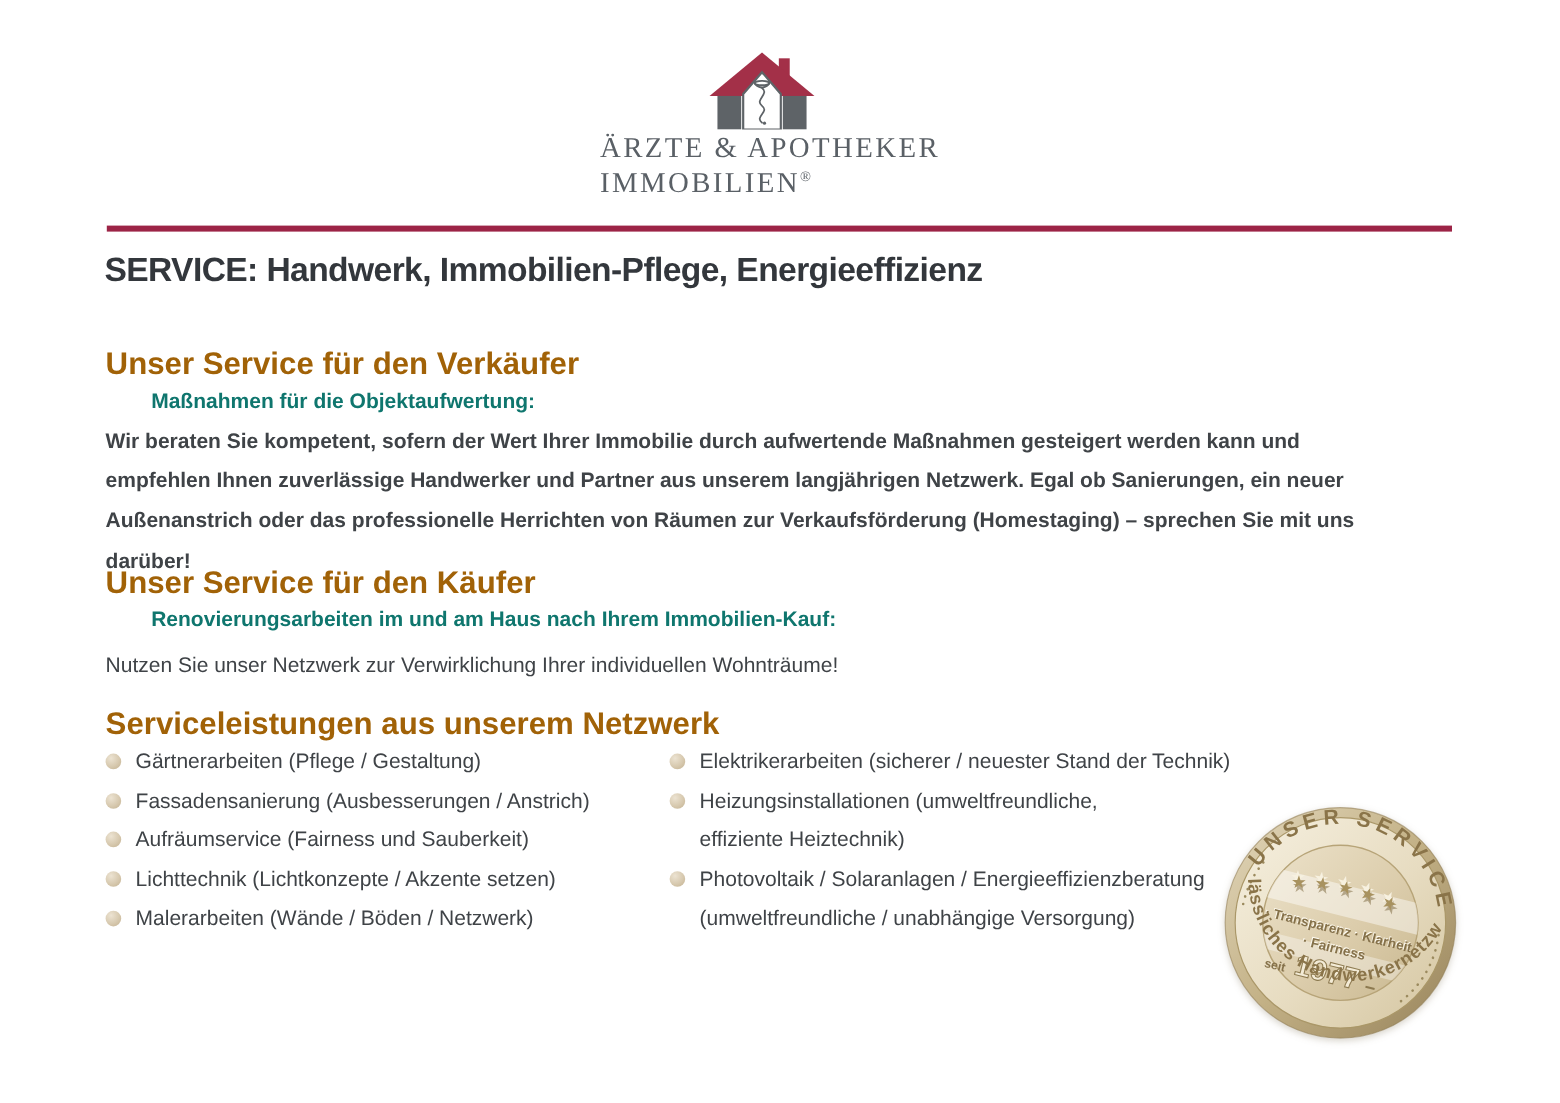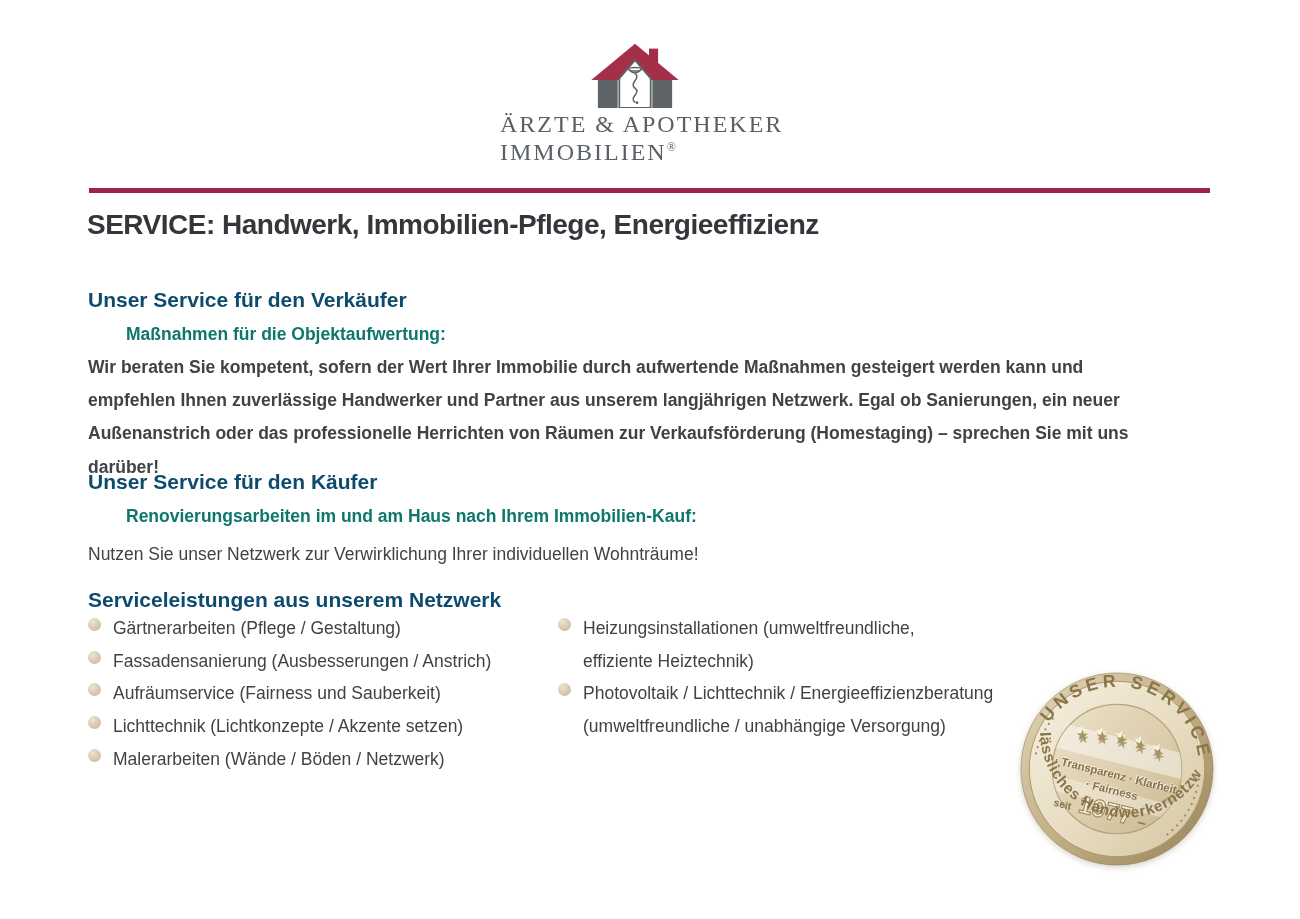--- a/index.html
+++ b/index.html
@@ -28,41 +28,41 @@
   
   .divider{left:89px;top:188px;width:1121px;height:5px;background:#9c2446;}
   .page-title{
     left:87px;top:209px;width:1130px;
     font-size:28px;font-weight:700;letter-spacing:-0.5px;
     color:#33373c;white-space:nowrap;
   }
 
   
   .sec-heading{
-    font-size:21px;font-weight:700;color:#0c4a6e;white-space:nowrap;
+    font-size:26px;font-weight:700;color:#a16207;white-space:nowrap;
   }
   .sec-sub{
     font-size:17.5px;font-weight:700;color:#0f766e;white-space:nowrap;margin-left:38px;
   }
   .sec-body{
     font-size:17.5px;color:#3f4347;line-height:33.2px;width:1078px;
   }
   .h-seller{left:88px;top:288px;}
   .s-seller{left:88px;top:324px;}
   .b-seller{left:88px;top:351px;font-weight:bold;}
   .h-buyer{left:88px;top:470px;}
   .s-buyer{left:88px;top:506px;}
   .b-buyer{left:88px;top:538px;}
   .h-network{left:88px;top:588px;}
 
   
   .list{top:618px;}
   .list-left{left:88px;width:462px;}
   .list-right{left:558px;width:470px;}
-  .li{display:flex;height:32.7px;}
+  .li{display:flex;align-items:center;height:32.7px;}
   .dot{
     width:13px;height:13px;border-radius:50%;flex:0 0 13px;
     background:radial-gradient(circle at 35% 30%, #ece3d2 0%, #d7c9af 55%, #c2b08f 100%);
     margin-right:12px;
   }
   .dot.hidden{visibility:hidden;}
   .li-text{font-size:17.5px;color:#3f4347;white-space:nowrap;}
 
   
   .seal{left:1019px;top:671px;width:196px;height:196px;}
@@ -122,29 +122,33 @@
     </div>
   <div class="li">
       <span class="dot"></span>
       <span class="li-text">Malerarbeiten (Wände / Böden / Netzwerk)</span>
     </div>
 </div>
 
 <div class="abs list list-right">
   <div class="li">
       <span class="dot"></span>
+      <span class="li-text">Elektrikerarbeiten (sicherer / neuester Stand der Technik)</span>
+    </div>
+  <div class="li">
+      <span class="dot"></span>
       <span class="li-text">Heizungsinstallationen (umweltfreundliche,</span>
     </div>
   <div class="li">
       <span class="dot hidden"></span>
       <span class="li-text">effiziente Heiztechnik)</span>
     </div>
   <div class="li">
       <span class="dot"></span>
-      <span class="li-text">Photovoltaik / Lichttechnik / Energieeffizienzberatung</span>
+      <span class="li-text">Photovoltaik / Solaranlagen / Energieeffizienzberatung</span>
     </div>
   <div class="li">
       <span class="dot hidden"></span>
       <span class="li-text">(umweltfreundliche / unabhängige Versorgung)</span>
     </div>
 </div>
 
 <div class="abs seal">
   <svg width="196" height="196" viewBox="-100 -100 200 200">
     <defs>

